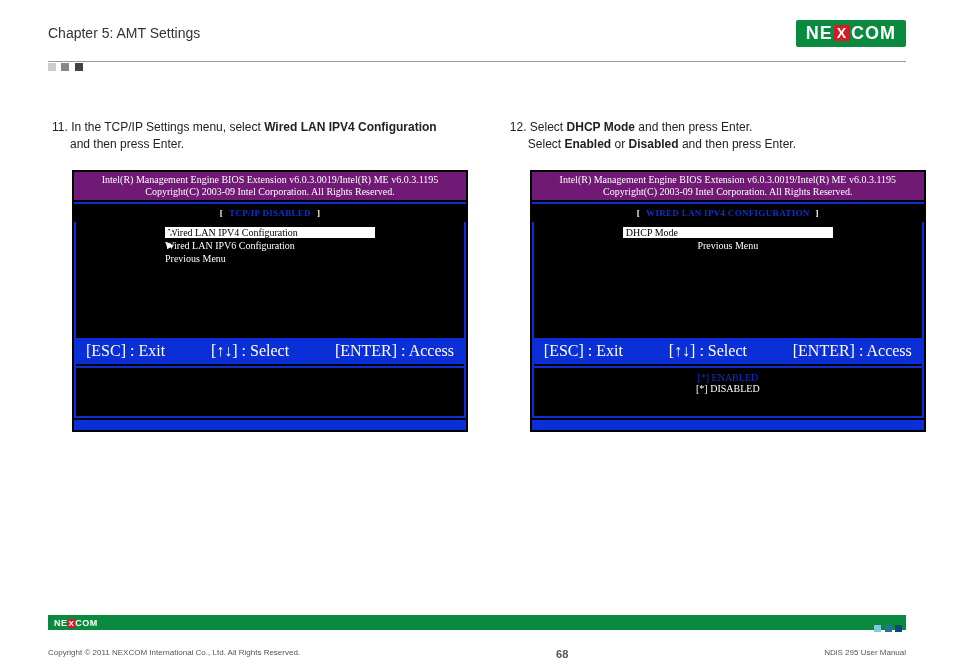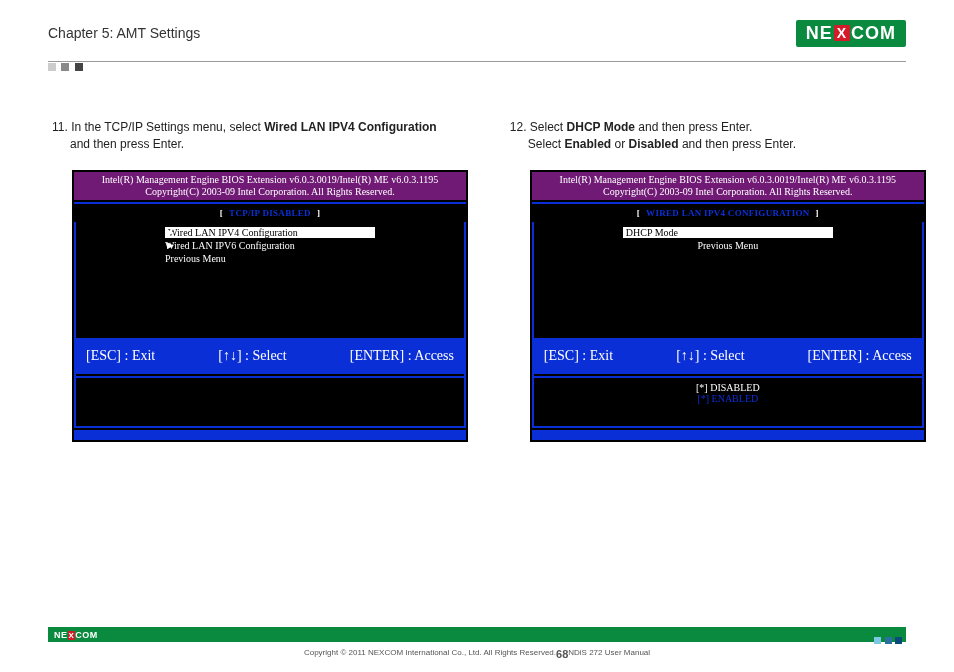--- a/index.html
+++ b/index.html
@@ -22,36 +22,36 @@
   .instruction b { font-weight: bold; }
   .bios-box { background: #000; border: 2px solid #000; padding: 0; margin-left: 24px; width: 396px; font-family: "Times New Roman", serif; font-size: 10px; color: #fff; }
   .bios-blue-bar { background: #701a75; color: #fff; text-align: center; padding: 2px 4px; line-height: 1.2; border-bottom: 2px solid #000; }
   .bios-section-title { display: flex; justify-content: center; align-items: center; color: #0b2fd6; font-weight: bold; padding: 4px 0 2px 0; border-top: 2px solid #0b2fd6; border-bottom: 2px solid #000; font-size: 9px; letter-spacing: 0.3px; }
   .bios-section-title .br-l, .bios-section-title .br-r { color: #fff; padding: 0 6px; }
   .bios-menu-area { border: 2px solid #0b2fd6; border-top: none; border-bottom: none; min-height: 116px; padding: 4px 0; }
   .bios-menu-item { display: flex; justify-content: center; padding: 1px 0; }
   .bios-menu-item span { display: inline-block; text-align: left; width: 210px; position: relative; }
   .bios-menu-item .arrow { position: absolute; right: -2px; top: 0; font-size: 9px; }
   .selected { background: #fff; color: #000; padding: 0 3px; }
-  .bios-help-bar { background: #0b2fd6; display: flex; justify-content: space-between; padding: 10px 12px; font-size: 14px; }
+  .bios-help-bar { background: #0b2fd6; display: flex; justify-content: space-between; padding: 4px 12px; font-size: 16px; }
   .bios-lower-box { border: 2px solid #0b2fd6; min-height: 52px; margin-top: 0; padding: 4px 0; }
   .bios-lower-item { text-align: center; padding: 0; }
   .bios-lower-item.sel { color: #0b2fd6; }
   .bios-bottom-bar { background: #0b2fd6; height: 10px; margin-top: 2px; }
   .bios-spacer { height: 2px; background: #000; border-left: 2px solid #0b2fd6; border-right: 2px solid #0b2fd6; }
   .footer { position: absolute; bottom: 12px; left: 48px; right: 48px; }
   .footer-bar { background: #0a8a3f; height: 15px; display: flex; align-items: center; padding-left: 6px; position: relative; }
   .footer-logo { color: #fff; font-weight: bold; font-size: 9px; letter-spacing: 0.5px; }
   .footer-logo .xm { background: #d31b2a; padding: 0 1px; font-size: 8px; }
   .footer-squares { position: absolute; right: 4px; top: 3px; }
   .footer-squares .fsq { display: inline-block; width: 7px; height: 7px; margin-left: -1px; }
   .fsq1 { background: #7ec8e3; }
   .fsq2 { background: #2a6fa0; }
   .fsq3 { background: #0a4a7a; }
-  .footer-row2 { display: flex; justify-content: center; font-size: 8px; color: #555; margin-top: 6px; }
+  .footer-row2 { display: flex; justify-content: space-between; font-size: 8px; color: #555; margin-top: 18px; }
   .page-num { font-weight: bold; font-size: 11px; }
 </style>
 </head>
 <body>
 
 <div class="page">
   <div class="header-row">
     <div class="chapter-title">Chapter 5: AMT Settings</div>
     <div class="logo-wrap">
       <span>NE</span>
@@ -129,38 +129,38 @@
               <span style="text-align:center;">Previous Menu</span>
             </div>
         </div>
         <div class="bios-help-bar">
           <span>[ESC] : Exit</span>
           <span>[↑↓] : Select</span>
           <span>[ENTER] : Access</span>
         </div>
         <div class="bios-spacer"></div>
         <div class="bios-lower-box">
+          <div class="bios-lower-item sel">[*] ENABLED</div>
           <div class="bios-lower-item">[*] DISABLED</div>
-          <div class="bios-lower-item sel">[*] ENABLED</div>
         </div>
         <div class="bios-bottom-bar"></div>
       </div>
     </div>
   </div>
 
   <div class="footer">
     <div class="footer-bar">
       <span class="footer-logo">
         <span>NE</span><span class="xm">X</span><span>COM</span>
       </span>
       <span class="footer-squares">
         <span class="fsq fsq1"></span>
         <span class="fsq fsq2"></span>
         <span class="fsq fsq3"></span>
       </span>
     </div>
     <div class="footer-row2">
       <span>Copyright © 2011 NEXCOM International Co., Ltd. All Rights Reserved.</span>
       <span class="page-num">68</span>
-      <span>NDiS 272 User Manual</span>
+      <span>NDiS 295 User Manual</span>
     </div>
   </div>
 </div>
 
 </body></html>

